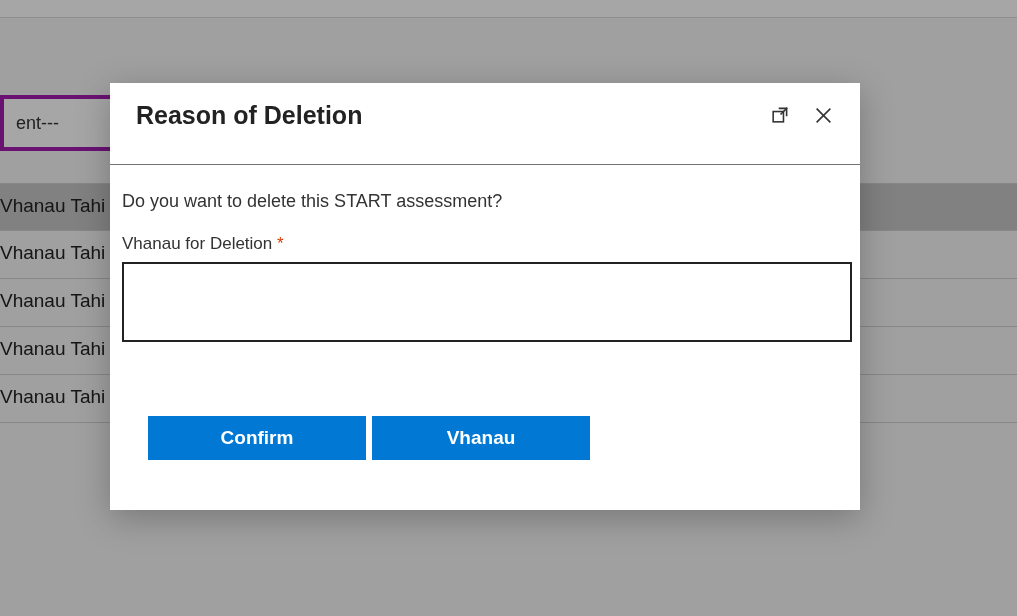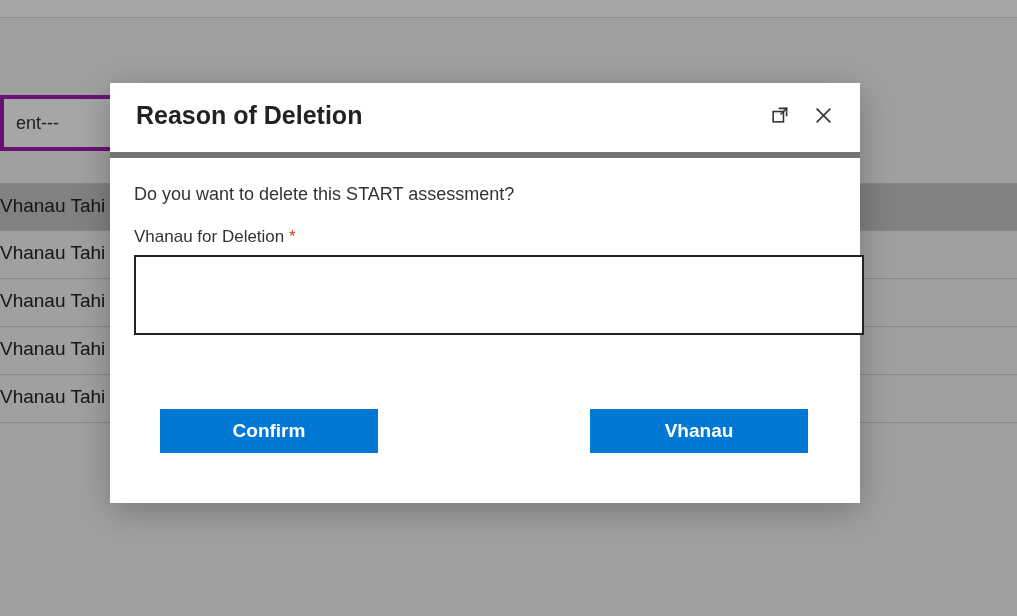--- a/index.html
+++ b/index.html
@@ -81,22 +81,22 @@
       position: absolute;
       left: 110px;
       top: 83px;
       width: 750px;
       background: #ffffff;
       box-shadow: 0 8px 32px rgba(0,0,0,0.25);
     }
     .modal-header {
       display: flex;
       align-items: center;
-      padding: 18px 26px 22px 26px;
-      border-bottom: 6px solid #737373;
+      padding: 18px 26px 34px 26px;
+      border-bottom: 1px solid #737373;
     }
     .modal-title {
       font-size: 25px;
       font-weight: 700;
       color: #222;
       flex: 1;
     }
     .header-icons {
       display: flex;
       gap: 22px;
@@ -109,21 +109,21 @@
       align-items: center;
       justify-content: center;
       cursor: pointer;
       color: #333;
     }
     .icon-btn svg {
       width: 19px;
       height: 19px;
     }
     .modal-body {
-      padding: 26px 26px 28px 24px;
+      padding: 26px 26px 28px 12px;
     }
     .body-text {
       font-size: 18px;
       color: #333;
       margin-bottom: 22px;
     }
     .field-label {
       font-size: 17px;
       color: #333;
       margin-bottom: 8px;
@@ -136,22 +136,22 @@
       height: 80px;
       border: 2px solid #222;
       padding: 6px 8px;
       font-size: 16px;
       font-family: inherit;
       resize: none;
       outline: none;
     }
     .modal-footer {
       display: flex;
-      justify-content: space-between;
-      gap: 16px;
+      justify-content: flex-start;
+      gap: 6px;
       padding: 0 26px 22px 26px;
       margin-top: 70px;
     }
     .btn {
       min-width: 218px;
       height: 44px;
       background: #0078d4;
       color: #ffffff;
       font-size: 19px;
       font-weight: 600;

